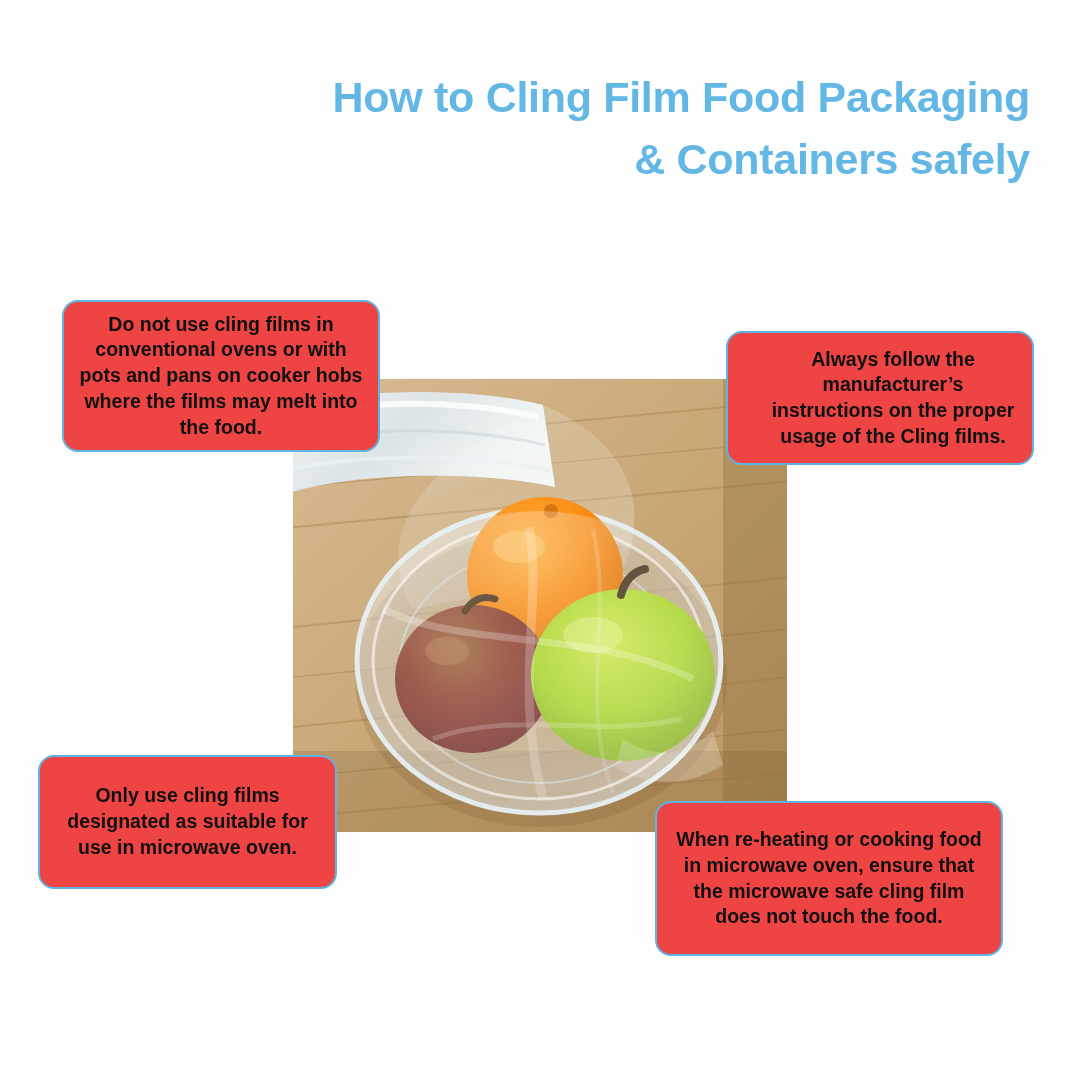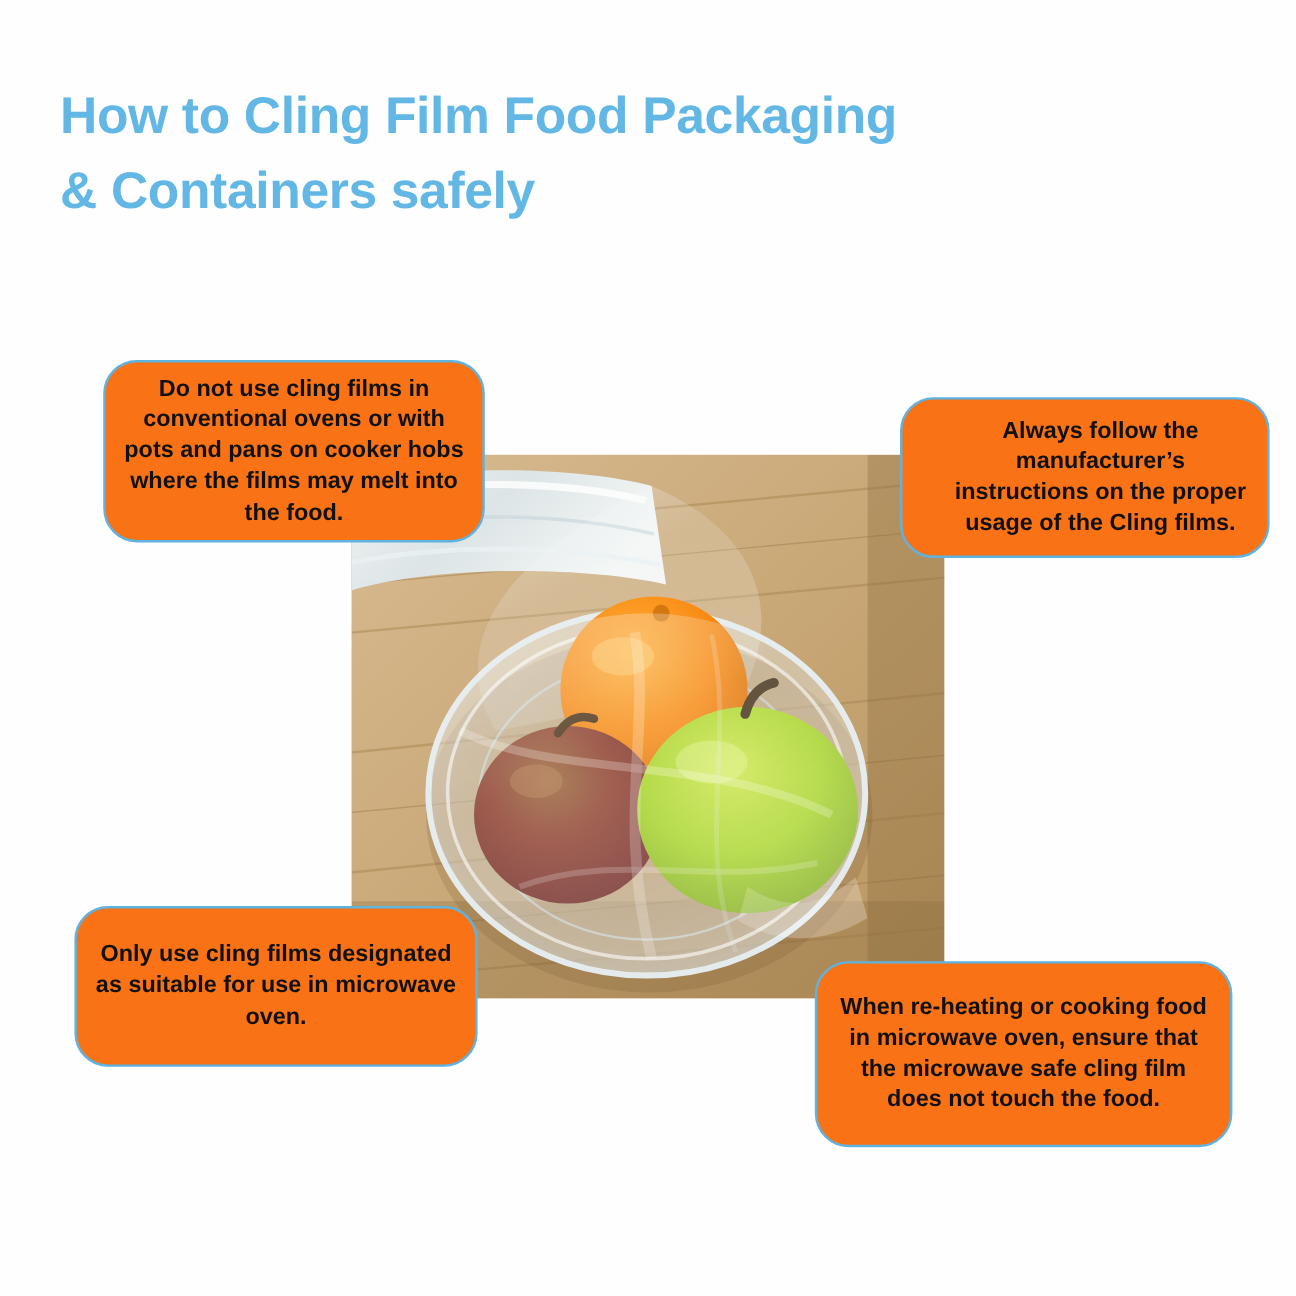--- a/index.html
+++ b/index.html
@@ -20,21 +20,21 @@
     inset: 0;
     background: #fefeff;
   }
 
   
   .title {
     position: absolute;
     top: 66px;
     left: 50px;
     width: 980px;
-    text-align: left;
+    text-align: right;
     color: #63b7e5;
     font-size: 43px;
     font-weight: bold;
     line-height: 1.45;
     letter-spacing: -0.3px;
   }
   .title .line2 { display: block; }
 
   
   .photo {
@@ -46,37 +46,36 @@
     overflow: hidden;
     background: #cbb189;
   }
   .photo svg { display: block; }
 
   
   .callout {
     position: absolute;
     box-sizing: border-box;
     border: 2px solid #5fb3e0;
-    border-radius: 28px;
-    background: #f97316;
+    border-radius: 16px;
+    background: #ef4444;
     color: #111111;
     font-size: 19.5px;
     line-height: 1.32;
     text-align: center;
     font-weight: bold;
     display: flex;
     align-items: center;
     justify-content: center;
     padding: 10px 14px;
-    margin-left: 24px;
   }
 
   .callout-1 { left: 62px;  top: 300px; width: 318px; height: 152px; }
   .callout-2 { left: 726px; top: 331px; width: 308px; height: 134px; padding-left: 40px; }
-  .callout-3 { left: 38px;  top: 755px; width: 336px; height: 134px; }
+  .callout-3 { left: 38px;  top: 755px; width: 299px; height: 134px; }
   .callout-4 { left: 655px; top: 801px; width: 348px; height: 155px; }
 
   .callout p { margin: 0; }
 </style>
 </head>
 <body>
 
 <div id="infographic">
 
   <div class="title">

